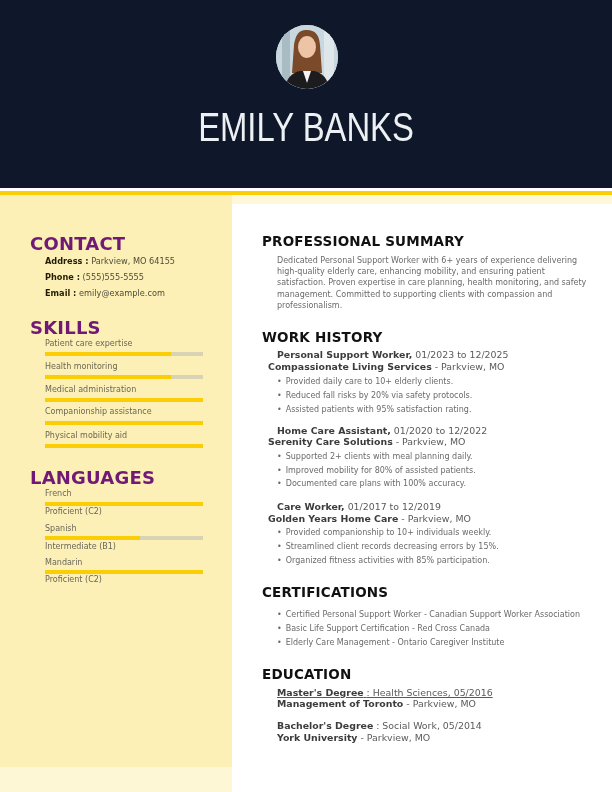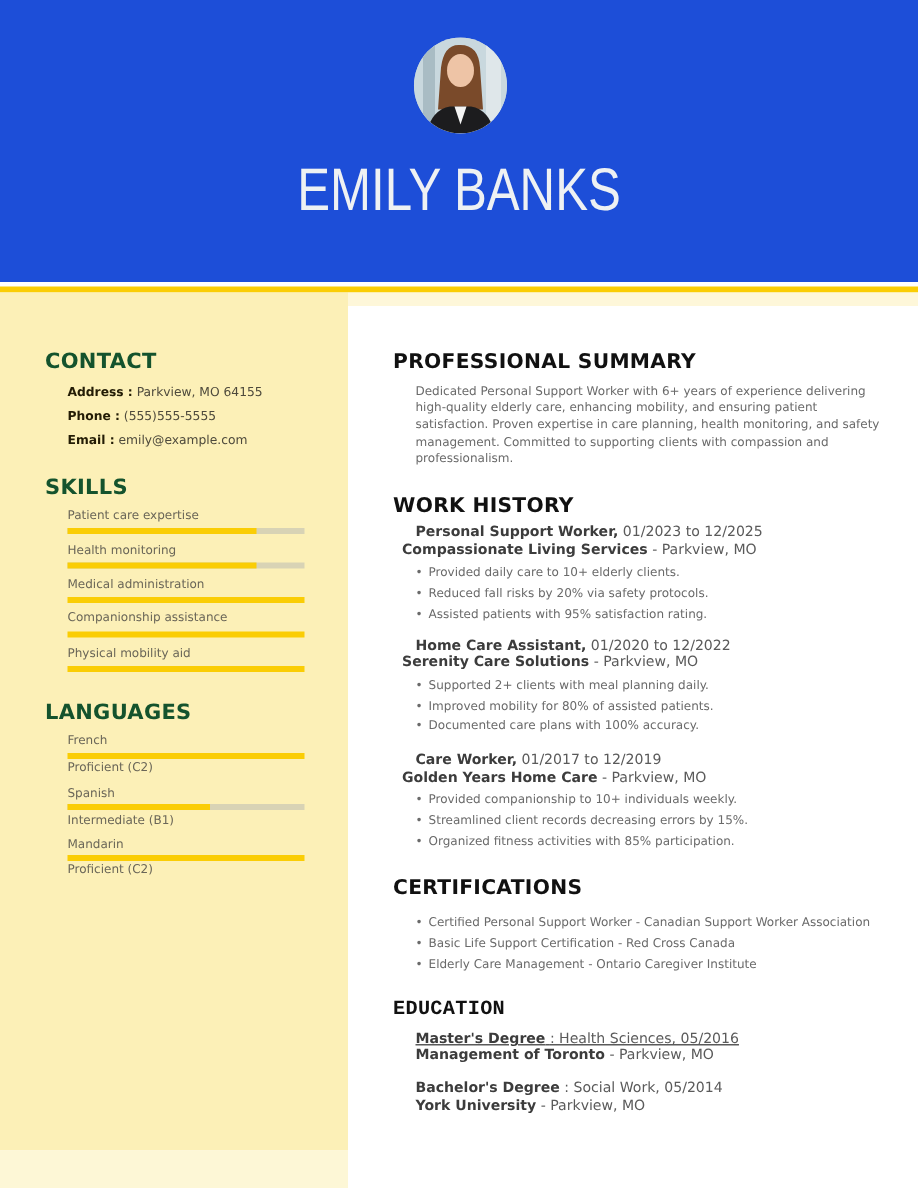--- a/index.html
+++ b/index.html
@@ -1,31 +1,31 @@
 <!DOCTYPE html>
 <html><head>
   <meta charset="utf-8">
   <style>
     * { margin: 0; padding: 0; box-sizing: border-box; }
     html, body { width: 612px; height: 792px; background: #ffffff; overflow: hidden; }
     body { position: relative; font-family: "DejaVu Sans", sans-serif; color: #4a4a4a; }
 
-    .header { position: absolute; left: 0; top: 0; width: 612px; height: 188px; background: #1d4ed8; }
+    .header { position: absolute; left: 0; top: 0; width: 612px; height: 188px; background: #0f172a; }
     .photo { position: absolute; left: 276px; top: 25px; width: 62px; height: 64px; border-radius: 50%; overflow: hidden; background: #c8d6dc; }
     .photo svg { display: block; }
     .name { position: absolute; left: 0; top: 105px; width: 612px; text-align: center; color: #eef1f3; font-family: "Liberation Sans", sans-serif; font-size: 40px; letter-spacing: 0px; transform: scaleX(0.82); transform-origin: center; font-weight: normal; }
 
     .stripe-white { position: absolute; left: 0; top: 188px; width: 612px; height: 3px; background: #ffffff; }
     .stripe-yellow { position: absolute; left: 0; top: 191px; width: 612px; height: 4px; background: #facd05; }
     .stripe-light { position: absolute; left: 232px; top: 195px; width: 380px; height: 9px; background: #fef7d9; }
 
     .sidebar { position: absolute; left: 0; top: 195px; width: 232px; height: 572px; background: #fcf0b7; }
     .sidebar-foot { position: absolute; left: 0; top: 767px; width: 232px; height: 25px; background: #fdf7d6; }
 
-    .side-h { position: absolute; left: 30px; font-family: "DejaVu Sans", sans-serif; font-weight: bold; font-size: 14px; color: #14532d; letter-spacing: 0.2px; }
+    .side-h { position: absolute; left: 30px; font-family: "DejaVu Sans", sans-serif; font-weight: bold; font-size: 18px; color: #701a75; letter-spacing: 0.2px; }
     .contact-line { position: absolute; left: 45px; font-size: 8.2px; color: #4e4a3c; font-family: "DejaVu Sans", sans-serif; }
     .contact-line b { color: #231c05; font-weight: bold; }
 
     .skill-label { position: absolute; left: 45px; font-size: 8px; color: #6a6658; font-family: "DejaVu Sans", sans-serif; }
     .bar { position: absolute; left: 45px; width: 158px; height: 4px; background: #d8d3b5; }
     .bar .fill { height: 100%; background: #facd05; }
 
     .main-h { position: absolute; left: 262px; font-family: "DejaVu Sans", sans-serif; font-weight: bold; font-size: 13.5px; color: #111111; letter-spacing: 0.2px; }
     .summary { position: absolute; left: 277px; top: 255px; width: 310px; font-size: 8px; line-height: 11.2px; color: #6a6a6a; }
 
@@ -128,17 +128,17 @@
 <div class="job-company" style="top:513px;"><b>Golden Years Home Care</b> <span>- Parkview, MO</span></div>
 <div class="bullet" style="top:528px;">Provided companionship to 10+ individuals weekly.</div>
 <div class="bullet" style="top:542px;">Streamlined client records decreasing errors by 15%.</div>
 <div class="bullet" style="top:556px;">Organized fitness activities with 85% participation.</div>
 
 <div class="main-h" style="top:584px;">CERTIFICATIONS</div>
 <div class="cert" style="top:610px;">Certified Personal Support Worker - Canadian Support Worker Association</div>
 <div class="cert" style="top:624px;">Basic Life Support Certification - Red Cross Canada</div>
 <div class="cert" style="top:638px;">Elderly Care Management - Ontario Caregiver Institute</div>
 
-<div class="main-h" style="top:666px;font-family:Liberation Mono, monospace;">EDUCATION</div>
+<div class="main-h" style="top:666px;">EDUCATION</div>
 <div class="edu" style="top:687px;text-decoration:underline;"><b>Master's Degree</b> <span>: Health Sciences, 05/2016</span></div>
 <div class="edu" style="top:698px;"><b>Management of Toronto</b> <span>- Parkview, MO</span></div>
 <div class="edu" style="top:720px;"><b>Bachelor's Degree</b> <span>: Social Work, 05/2014</span></div>
 <div class="edu" style="top:732px;"><b>York University</b> <span>- Parkview, MO</span></div>
 
 </body></html>

